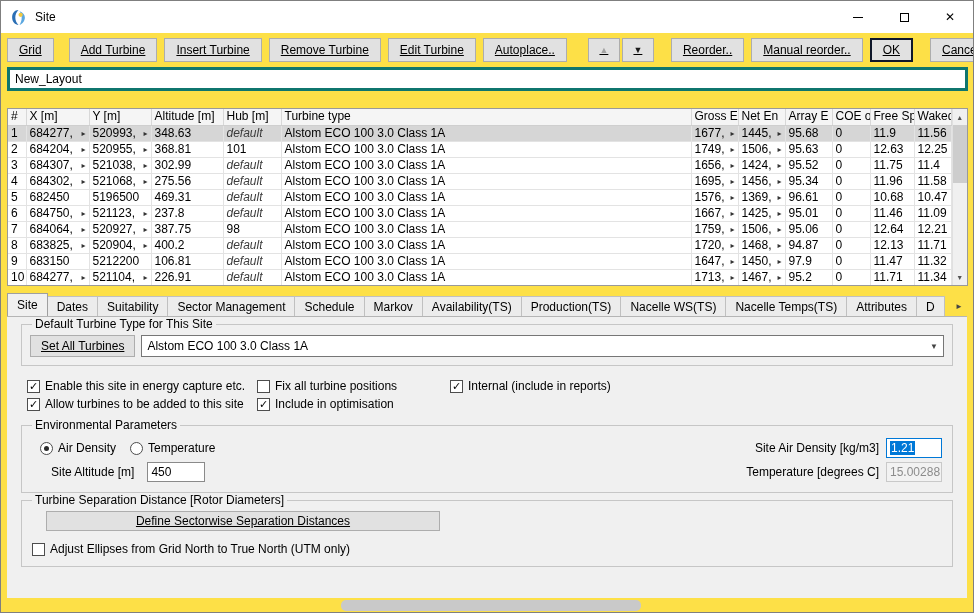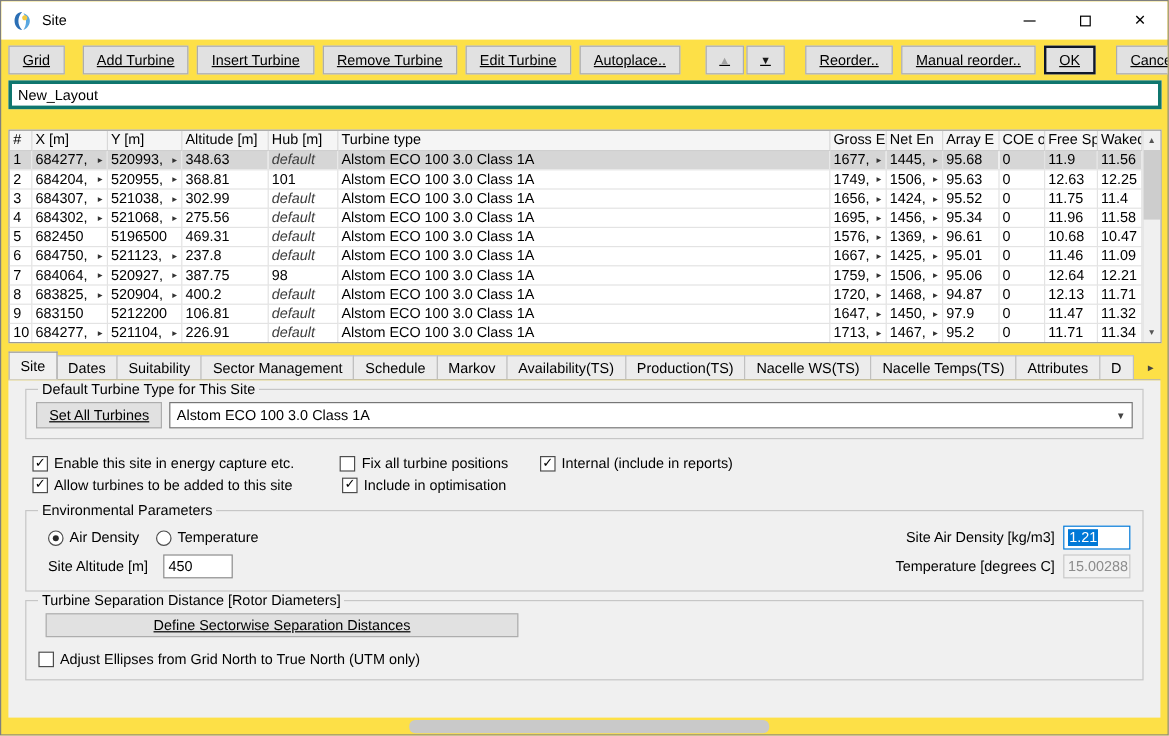--- a/index.html
+++ b/index.html
@@ -64,40 +64,40 @@
   .fs-turbine { margin-top:0; }
   .fs-row { display:flex; align-items:center; gap:6px; }
   .btn.setall { height:22px; padding:4px 10px; }
   .combo { flex:1; height:22px; background:#fff; border:1px solid #767676; display:flex; align-items:center; padding-left:5px; }
   .combo-arrow { margin-left:auto; width:18px; text-align:center; font-size:8px; color:#444; align-self:center; }
 
   .cb-grid { margin:11px 14px 5px 20px; }
   .cb-row { display:flex; align-items:center; height:18px; }
   .cb { display:flex; align-items:center; gap:5px; white-space:nowrap; }
   .cb.c1 { width:230px; }
-  .cb.c2 { width:193px;justify-content:center; }
+  .cb.c2 { width:193px; }
   .box { width:13px; height:13px; border:1px solid #4d4d4d; background:#fff; display:flex; align-items:center; justify-content:center; font-size:11px; line-height:11px; flex:none; }
   .rb { width:13px; height:13px; border:1px solid #4d4d4d; border-radius:50%; background:#fff; position:relative; flex:none; }
   .rb.checked::after { content:""; position:absolute; left:3px; top:3px; right:3px; bottom:3px; border-radius:50%; background:#2b2b2b; }
   .radio { display:flex; align-items:center; gap:5px; white-space:nowrap; }
 
   .fs-env { margin-top:6px; }
   .env-row { display:flex; align-items:center; justify-content:space-between; height:24px; padding:0 2px; }
   .radio-group { display:flex; gap:14px; margin-left:8px; }
   .field-group { display:flex; align-items:center; gap:7px; }
-  .field-group.left { margin-left:8px;gap:13px; }
+  .field-group.left { margin-left:19px;gap:13px; }
   .textbox { width:56px; height:20px; background:#fff; border:1px solid #8a8a8a; display:flex; align-items:center; padding:0 3px; overflow:hidden; }
   .textbox.alt { width:58px; }
   .textbox.focused { border:1px solid #0078d7; }
   .textbox.focused .sel { background:#0078d7; color:#fff; padding:0 1px; }
   .textbox.disabled { background:#f2f2f2; border-color:#c9c9c9; color:#8c8c8c; }
 
   .fs-sep { margin-top:6px; }
   .radio-row { display:flex; gap:16px; margin:3px 0 9px 8px; }
-  .btn.wide { width:394px; height:20px; margin-left:8px; }
+  .btn.wide { width:394px; height:20px; margin-left:16px; }
   .cb.adjust { margin:11px 0 2px 2px; }
 
   
   .hscroll { position:absolute; left:6px; right:6px; bottom:1px; height:11px; }
   .hthumb { position:absolute; left:334px; width:300px; top:0; height:11px; background:#c9c9c9; border-radius:5px; }
 </style>
 </head>
 <body>
 
 <div class="window">

